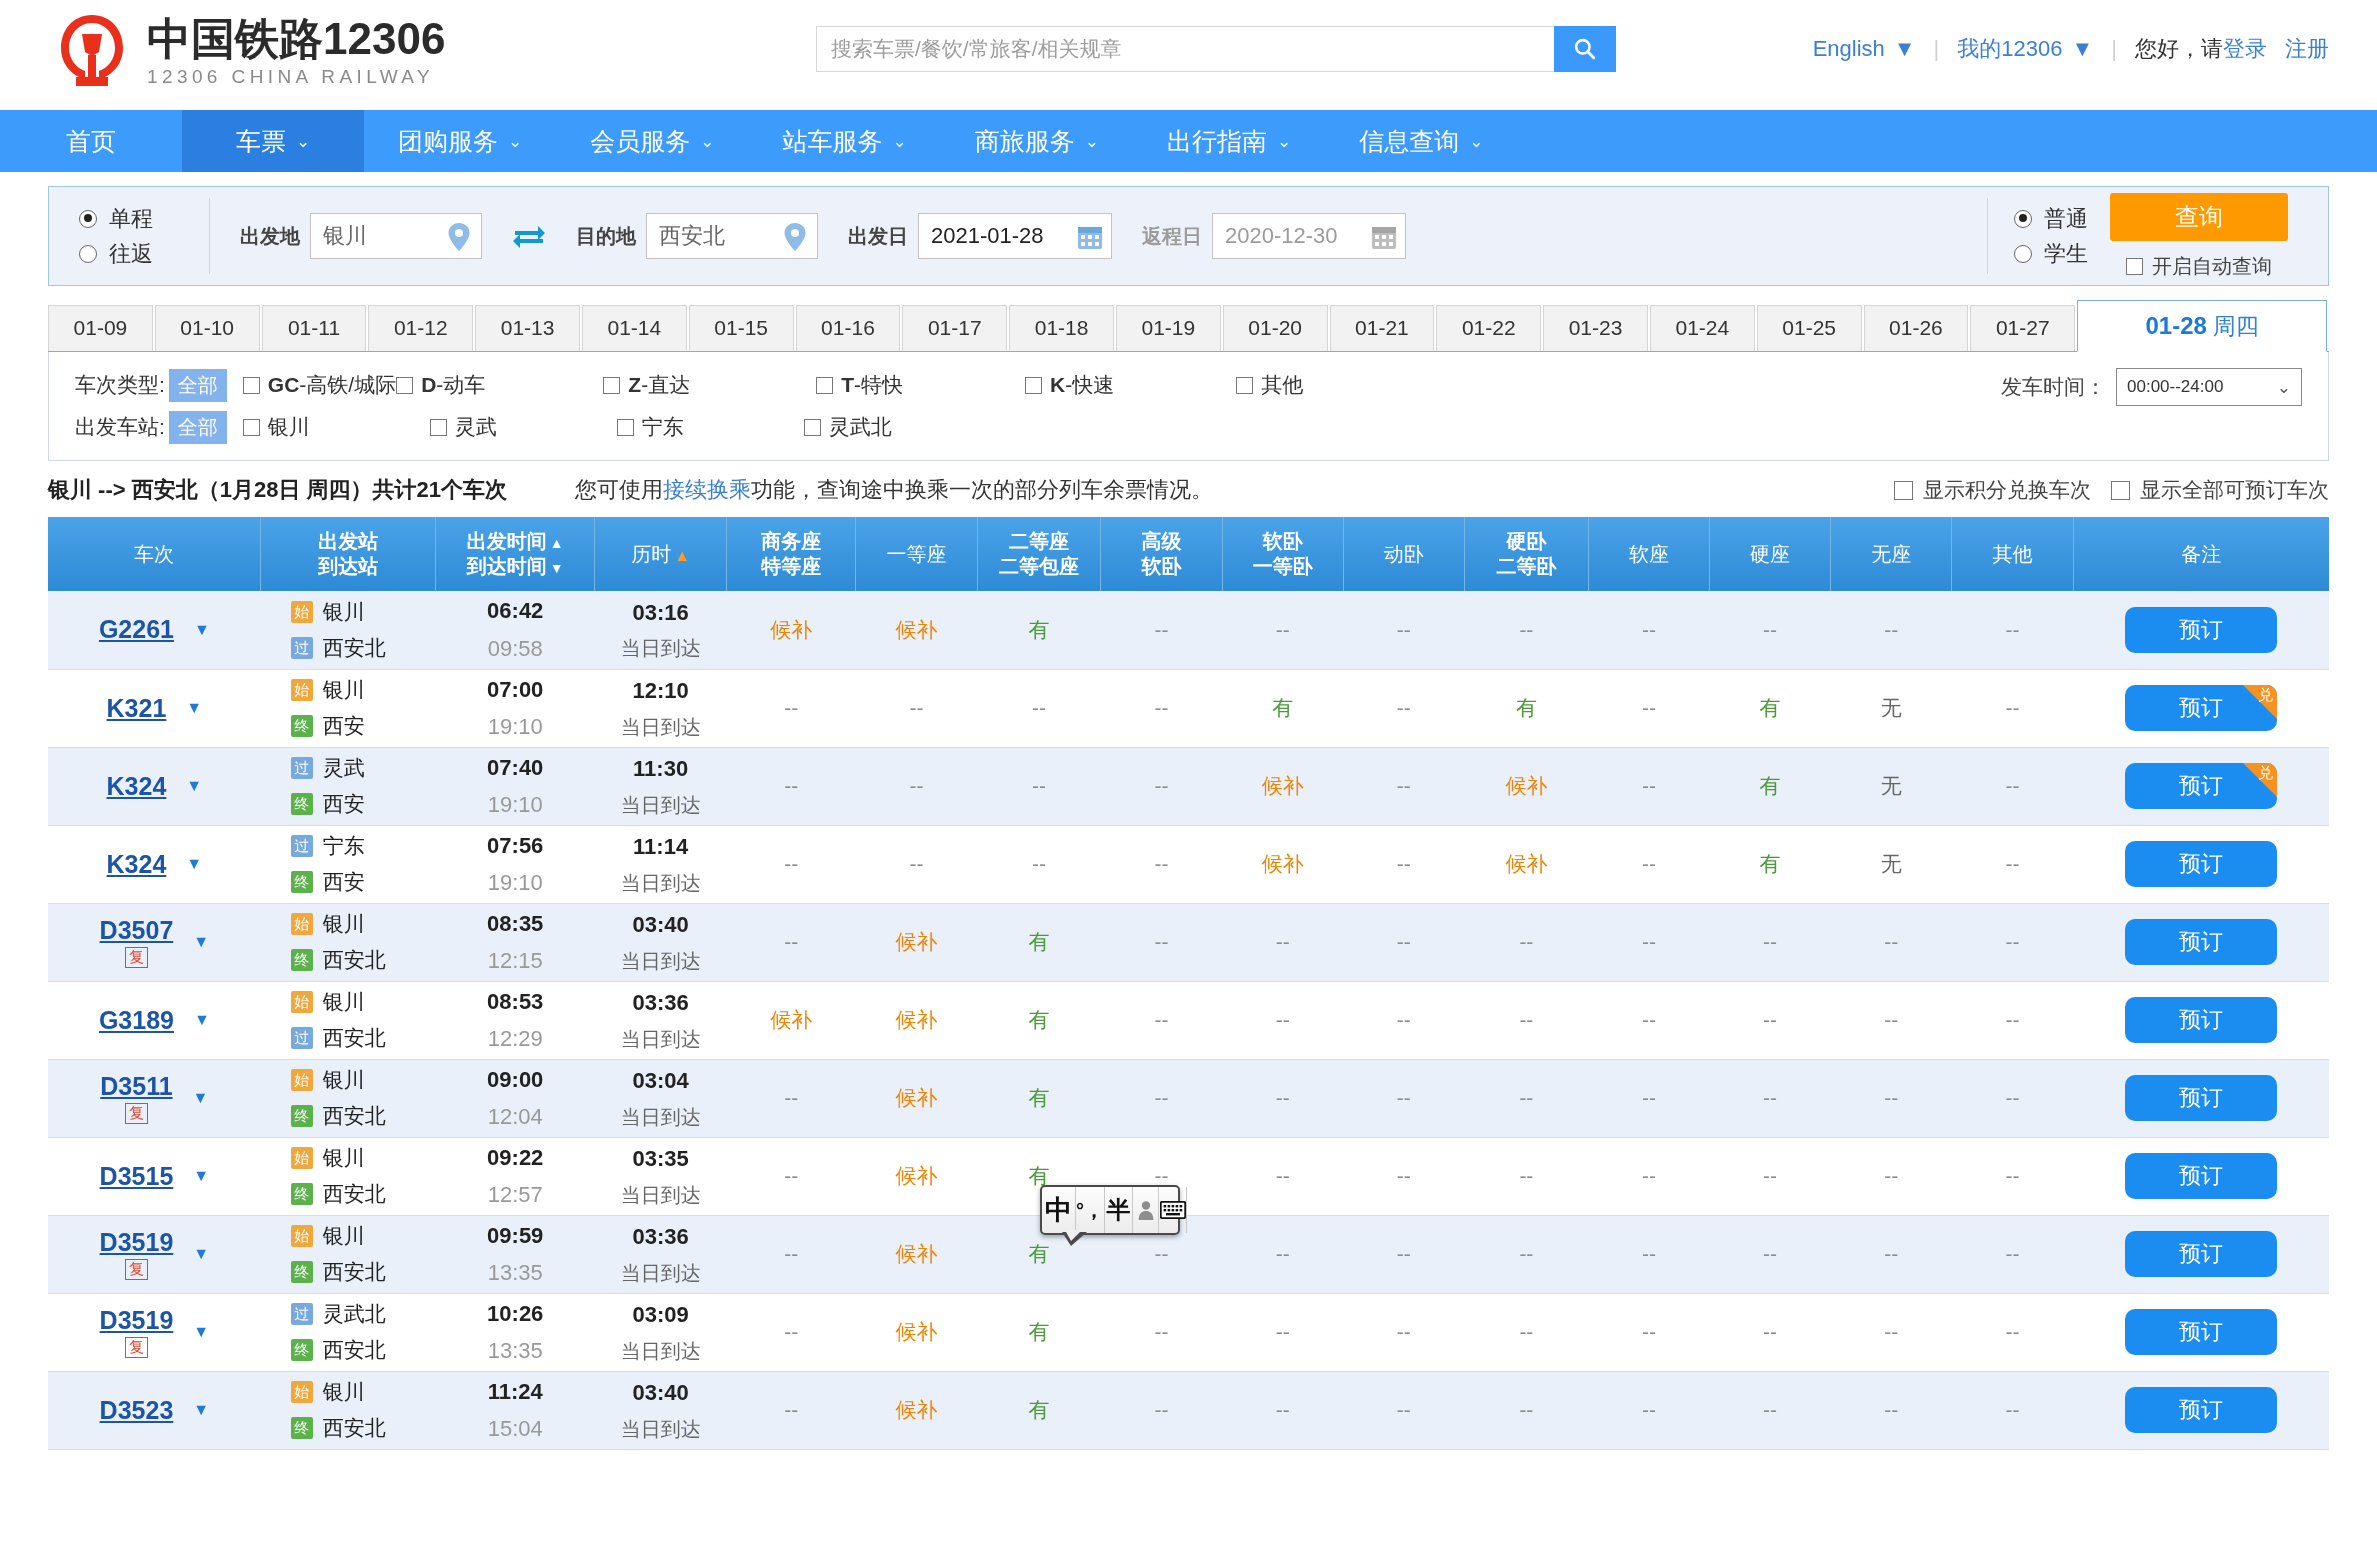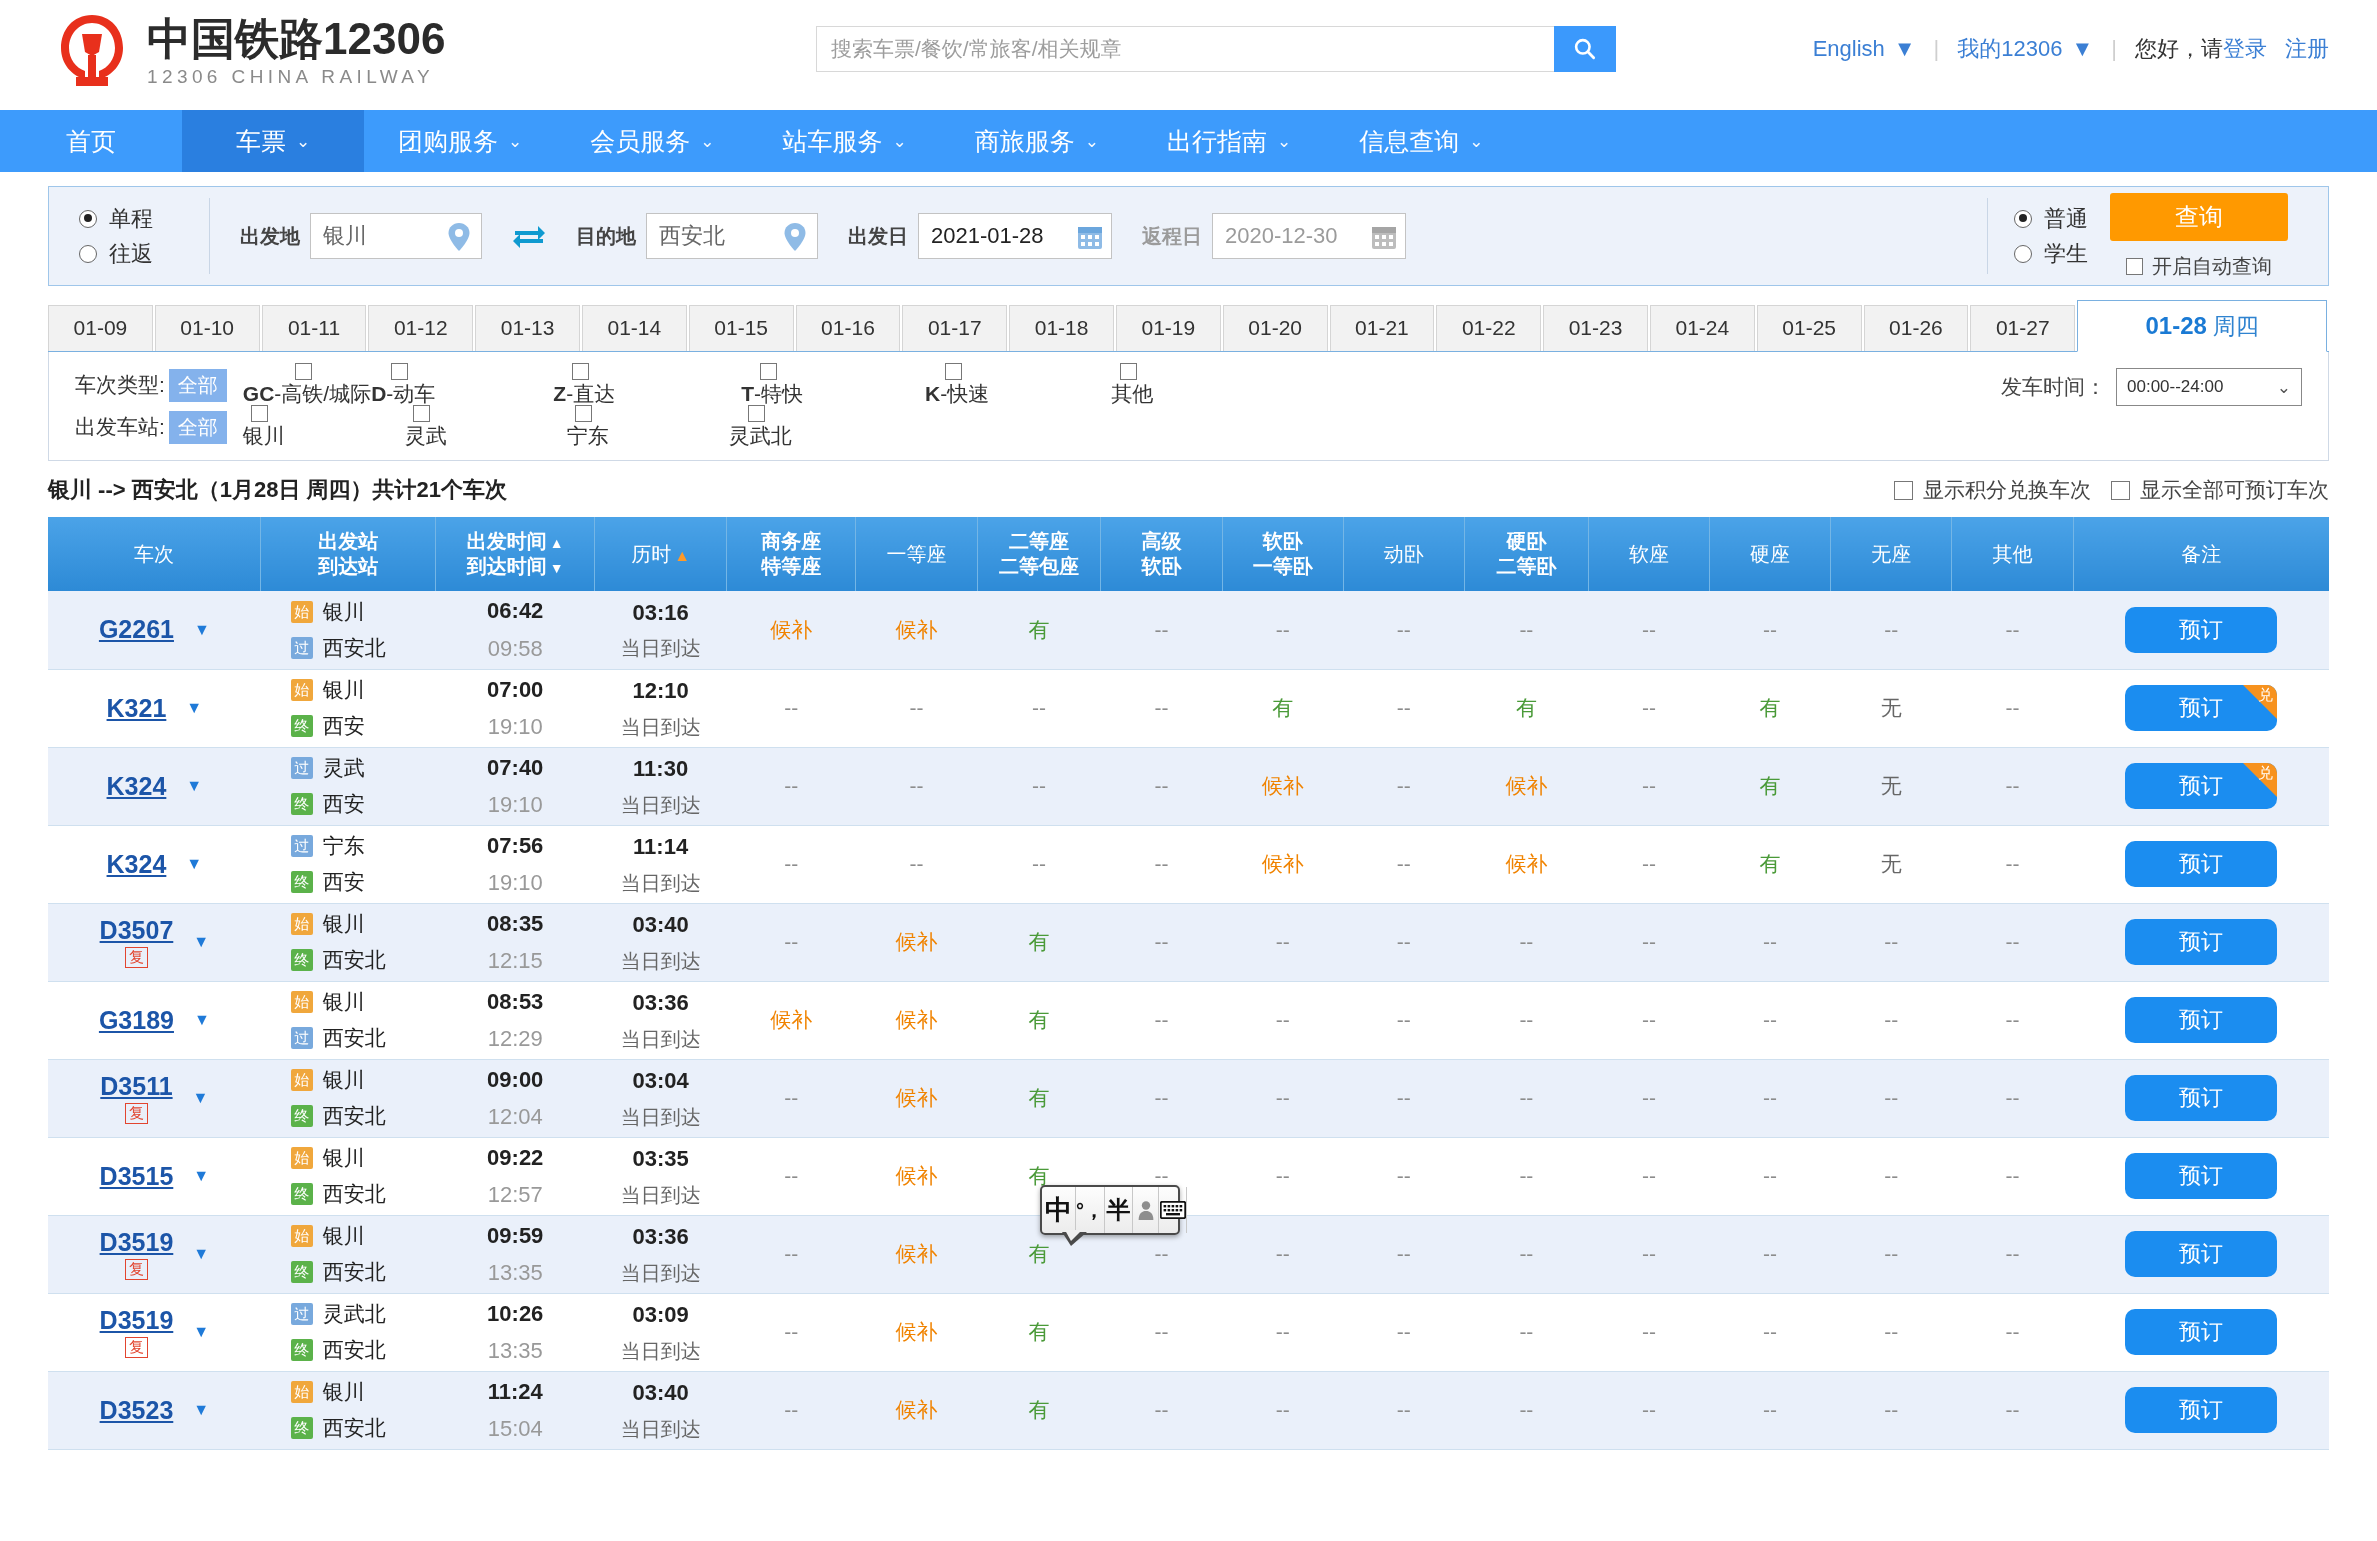--- a/index.html
+++ b/index.html
@@ -106,21 +106,21 @@
   .tab.active .wd { font-weight:400; color:#2f83d0; font-size:23px; margin-left:6px; }
 
   
   .filters { padding: 0 48px; }
   .filter-box { border:1px solid #cfd9e6; border-top:none; background:#fff; padding: 12px 26px 12px 26px; position:relative; }
   .frow { display:flex; align-items:center; height: 42px; }
   .frow-label { font-size:21px; color:#333; white-space:nowrap; }
   .all-badge {
     background:#84b2ec; color:#fff; font-size:20px; padding: 3px 9px; margin: 0 16px 0 4px; cursor:pointer;
   }
-  .fchk { display:flex; align-items:center; font-size:21px; color:#333; cursor:pointer;flex-direction:column; }
+  .fchk { display:flex; align-items:center; font-size:21px; color:#333; cursor:pointer; }
   .fchk .cb { margin-right: 8px; }
   .fchk b { font-weight:700; }
   .ftime { position:absolute; right: 26px; top: 16px; display:flex; align-items:center; font-size:21px; color:#444; }
   .ftime-sel {
     margin-left: 10px; border:1px solid #888; background:#fff; height:38px; min-width:186px;
     display:flex; align-items:center; justify-content:space-between; padding: 0 10px; font-size:17px; color:#333; cursor:pointer;
   }
 
   
   .summary { padding: 14px 48px 12px 48px; display:flex; align-items:center; font-size:22px; }
@@ -491,20 +491,21 @@
       <div class="ftime-sel">
         <span>00:00--24:00</span>
         <span style="margin-left:14px;color:#555;">⌄</span>
       </div>
     </div>
   </div>
 </div>
 
 <div class="summary">
   <span class="s-main">银川 --&gt; 西安北（1月28日 周四）共计21个车次</span>
+  <span class="s-note"><span>您可使用</span><a href="#">接续换乘</a><span>功能，查询途中换乘一次的部分列车余票情况。</span></span>
   <span class="summary-right">
     <label class="chk">
       <span class="cb"></span>
       <span>显示积分兑换车次</span>
     </label>
     <label class="chk">
       <span class="cb"></span>
       <span>显示全部可预订车次</span>
     </label>
   </span>

